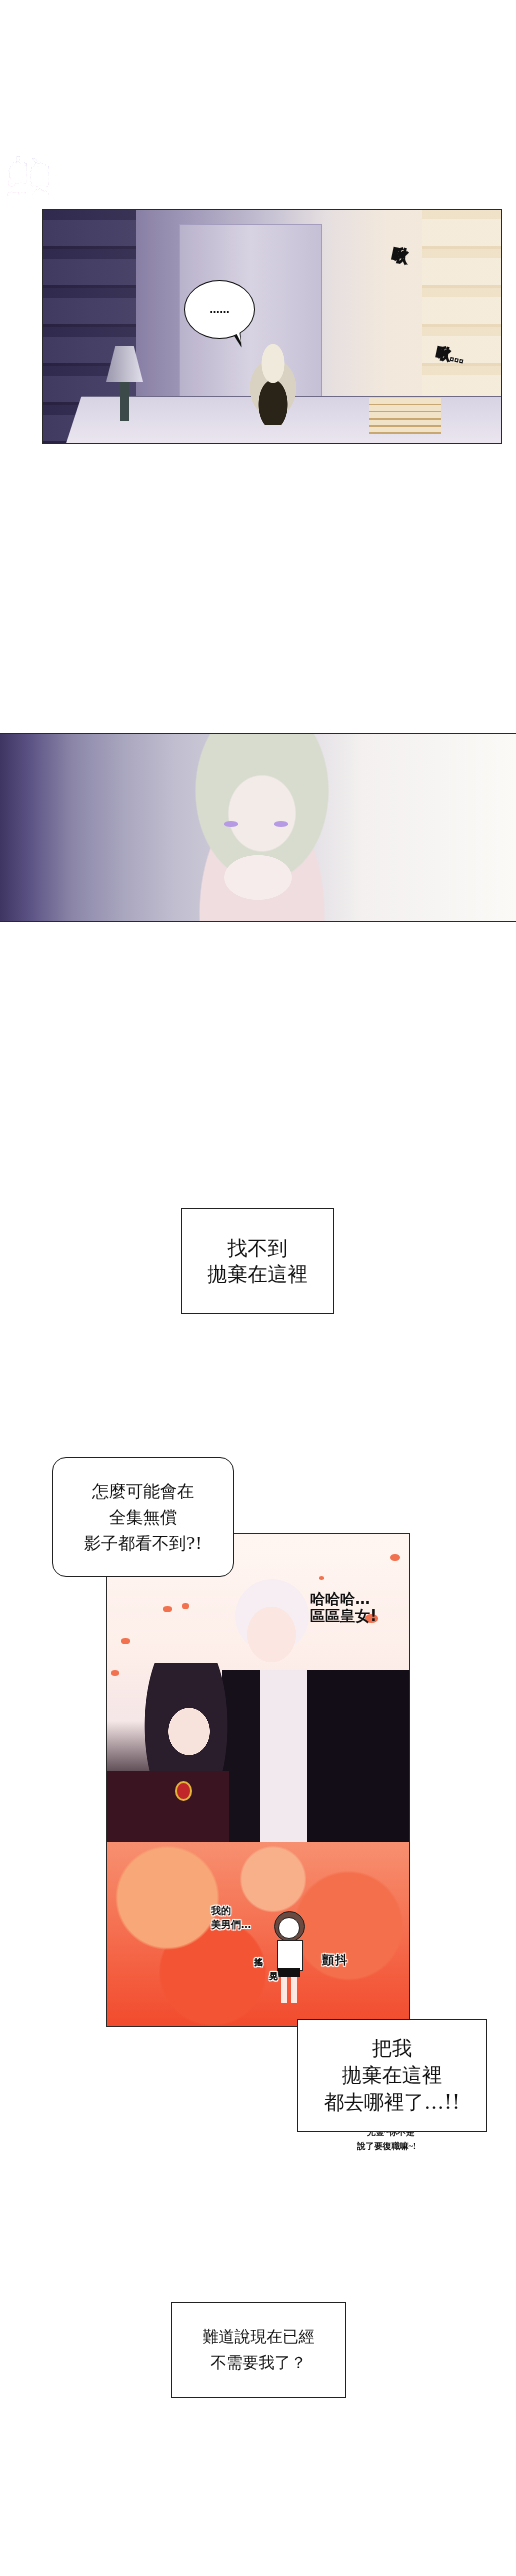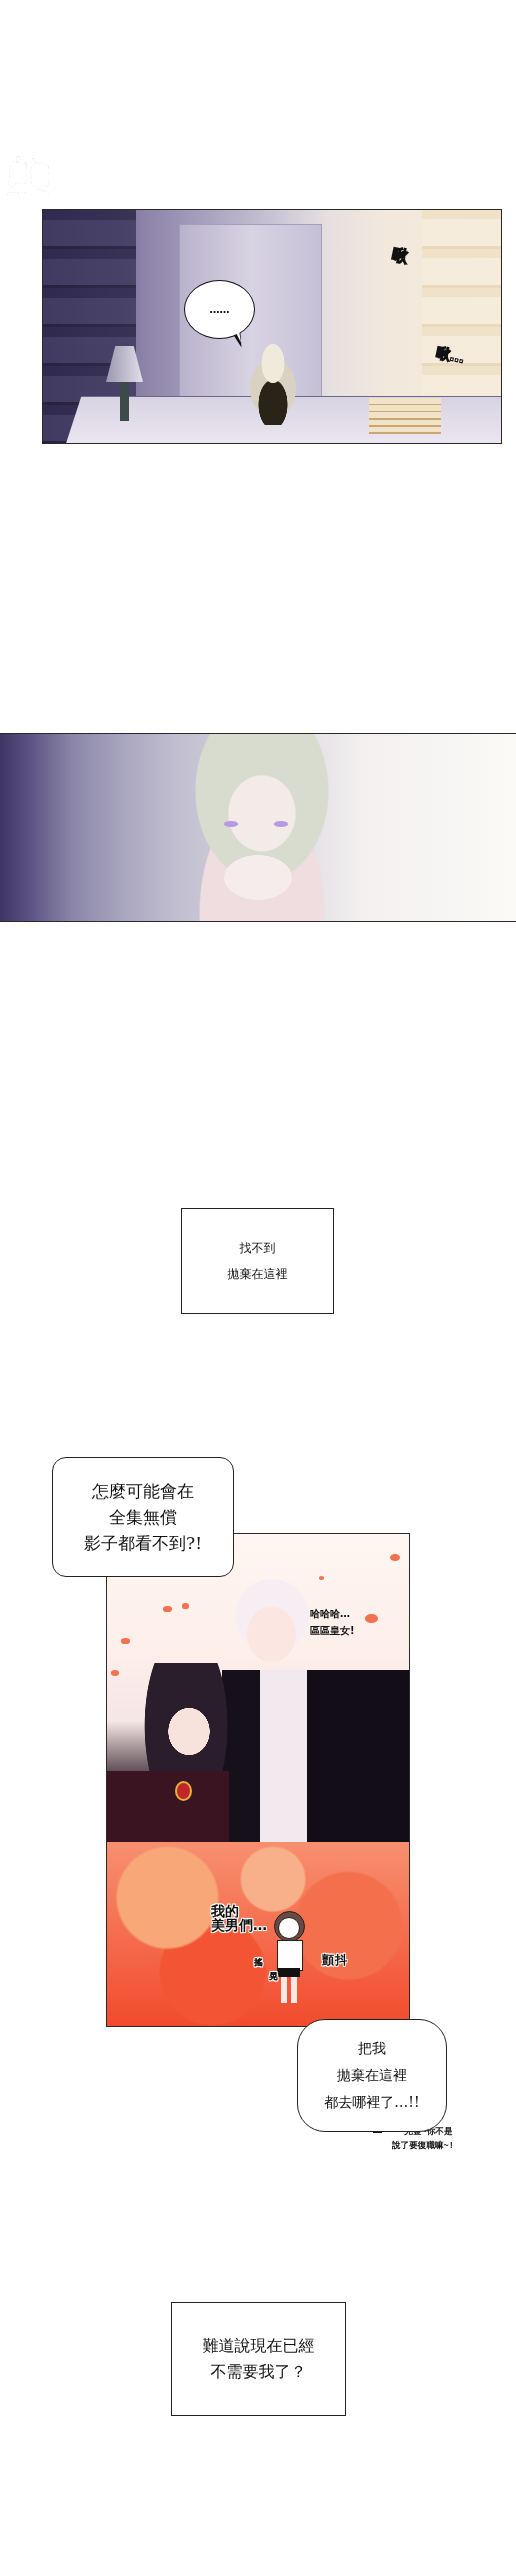--- a/index.html
+++ b/index.html
@@ -66,24 +66,24 @@
                       radial-gradient(ellipse at 50% 95%, #f0dde0 0 45%, transparent 46%); }
   .hands { position: absolute; left: 215px; top: 115px; width: 86px; height: 57px;
            background: radial-gradient(ellipse at 50% 50%, #f7ecec 0 55%, transparent 56%); }
   .eye { position: absolute; top: 87px; width: 14.3px; height: 5.7px; background: #b69ae3; border-radius: 50%; }
 
   
   .caption { position: absolute; background: #fff; border: 1.4px solid #222; box-sizing: border-box;
              display: flex; flex-direction: column; align-items: center; justify-content: center;
              font-family: "DejaVu Serif", serif; color: #111; text-align: center; }
   .caption span { display: block; }
-  #cap1 { left: 181px; top: 1208px; width: 153px; height: 106px; font-size: 12px; line-height: 26px; text-align: right; }
+  #cap1 { left: 181px; top: 1208px; width: 153px; height: 106px; font-size: 20px; line-height: 26px; text-align: right; }
   #cap2 { left: 52px; top: 1457px; width: 182px; height: 120px; font-size: 17px; line-height: 26px; z-index: 5; border-radius: 14px; }
-  #cap3 { left: 297px; top: 2019px; width: 150px; height: 113px; font-size: 14px; line-height: 27px; z-index: 5; border-radius: 28px; }
-  #cap4 { left: 171px; top: 2302px; width: 175px; height: 114px; font-size: 16px; line-height: 26px; }
+  #cap3 { left: 297px; top: 2019px; width: 190px; height: 113px; font-size: 20px; line-height: 27px; z-index: 5; }
+  #cap4 { left: 171px; top: 2302px; width: 175px; height: 96px; font-size: 16px; line-height: 26px; }
 
   
   #panel3 { left: 106px; top: 1533px; width: 304px; height: 494px;
             background: linear-gradient(180deg, #fff6f2 0%, #fdeee9 25%, #f5e6e7 38%, #2a1822 52%, #1d1018 62%, #f4875e 75%, #f45a36 88%, #f44c30 100%); }
   .petal { position: absolute; width: 8.6px; height: 5.7px; background: #f2714f; border-radius: 50%; }
   .man-white-hair { position: absolute; left: 122px; top: 39px; width: 86px; height: 86px;
                     background: radial-gradient(ellipse at 50% 50%, #f6eef2 0 60%, transparent 61%); }
   .man-white-face { position: absolute; left: 136px; top: 68px; width: 57px; height: 65px;
                     background: radial-gradient(ellipse at 50% 50%, #fbe6e2 0 60%, transparent 61%); }
   .man-dark-hair { position: absolute; left: 29px; top: 129px; width: 100px; height: 179px;
@@ -104,27 +104,27 @@
   .chibi { position: absolute; left: 161px; top: 377px; width: 43px; height: 93px; }
   .chibi-head { position: absolute; left: 5.7px; top: 0; width: 29px; height: 29px; border-radius: 50%;
                 background: #6a4a40; border: 1.1px solid #222; }
   .chibi-face { position: absolute; left: 10px; top: 5.7px; width: 20px; height: 20px; border-radius: 50%; background: #fff; border: 0.7px solid #222; }
   .chibi-body { position: absolute; left: 8.6px; top: 29px; width: 24.4px; height: 29px; background: #fff; border: 1.1px solid #222; }
   .chibi-shorts { position: absolute; left: 10px; top: 57px; width: 21.5px; height: 8.6px; background: #111; }
   .chibi-legs { position: absolute; left: 13px; top: 66px; width: 16px; height: 26px;
                 background: linear-gradient(90deg, #fde9e4 0 40%, transparent 40% 60%, #fde9e4 60%); }
   .handtext { position: absolute; font-family: "DejaVu Sans", sans-serif; font-weight: bold; color: #111; }
   .outlined { color: #111; text-shadow: 0 0 1.4px #fff, 0 0 1.4px #fff, 0 0 2.2px #fff, 0.7px 0.7px 0 #fff, -0.7px -0.7px 0 #fff, 0.7px -0.7px 0 #fff, -0.7px 0.7px 0 #fff; }
-  #laugh { left: 203px; top: 57px; font-size: 10px; line-height: 17px; margin-top: 14px; }
-  #my-men { left: 104px; top: 370px; font-size: 14px; line-height: 14.3px; }
+  #laugh { left: 203px; top: 57px; font-size: 15px; line-height: 17px; }
+  #my-men { left: 104px; top: 370px; font-size: 10px; line-height: 14.3px; }
   #tremble { left: 215px; top: 386px; font-size: 12.2px; letter-spacing: 0.7px; margin-top: 32px; }
   #shake { left: 147px; top: 416px; font-size: 8.6px; line-height: 10px; writing-mode: vertical-rl; text-orientation: upright; height: 65px; }
   #sway { left: 162px; top: 430px; font-size: 8.6px; line-height: 10px; writing-mode: vertical-rl; text-orientation: upright; }
 
-  #note { left: 392px; top: 2125px; font-size: 8.6px; line-height: 14.3px; text-align: right; font-family: Liberation Mono, monospace; font-weight: bold; color: #111; white-space: nowrap; }
+  #note { left: 357px; top: 2125px; font-size: 8.6px; line-height: 14.3px; text-align: right; font-family: Liberation Serif, serif; font-weight: bold; color: #111; white-space: nowrap; }
   .note-line { position: absolute; left: 373px; top: 2132px; width: 8.6px; height: 1.4px; background: #111; }
 </style>
 </head>
 <body>
 
 <div class="wm-col wm-col-right">本作品為漢化組興趣製作、全集無償，</div>
 <div class="wm-col wm-col-left">
   <span>僅供交流學習用，</span><span class="wm-big">請勿做營利使用。</span>
 </div>
 

